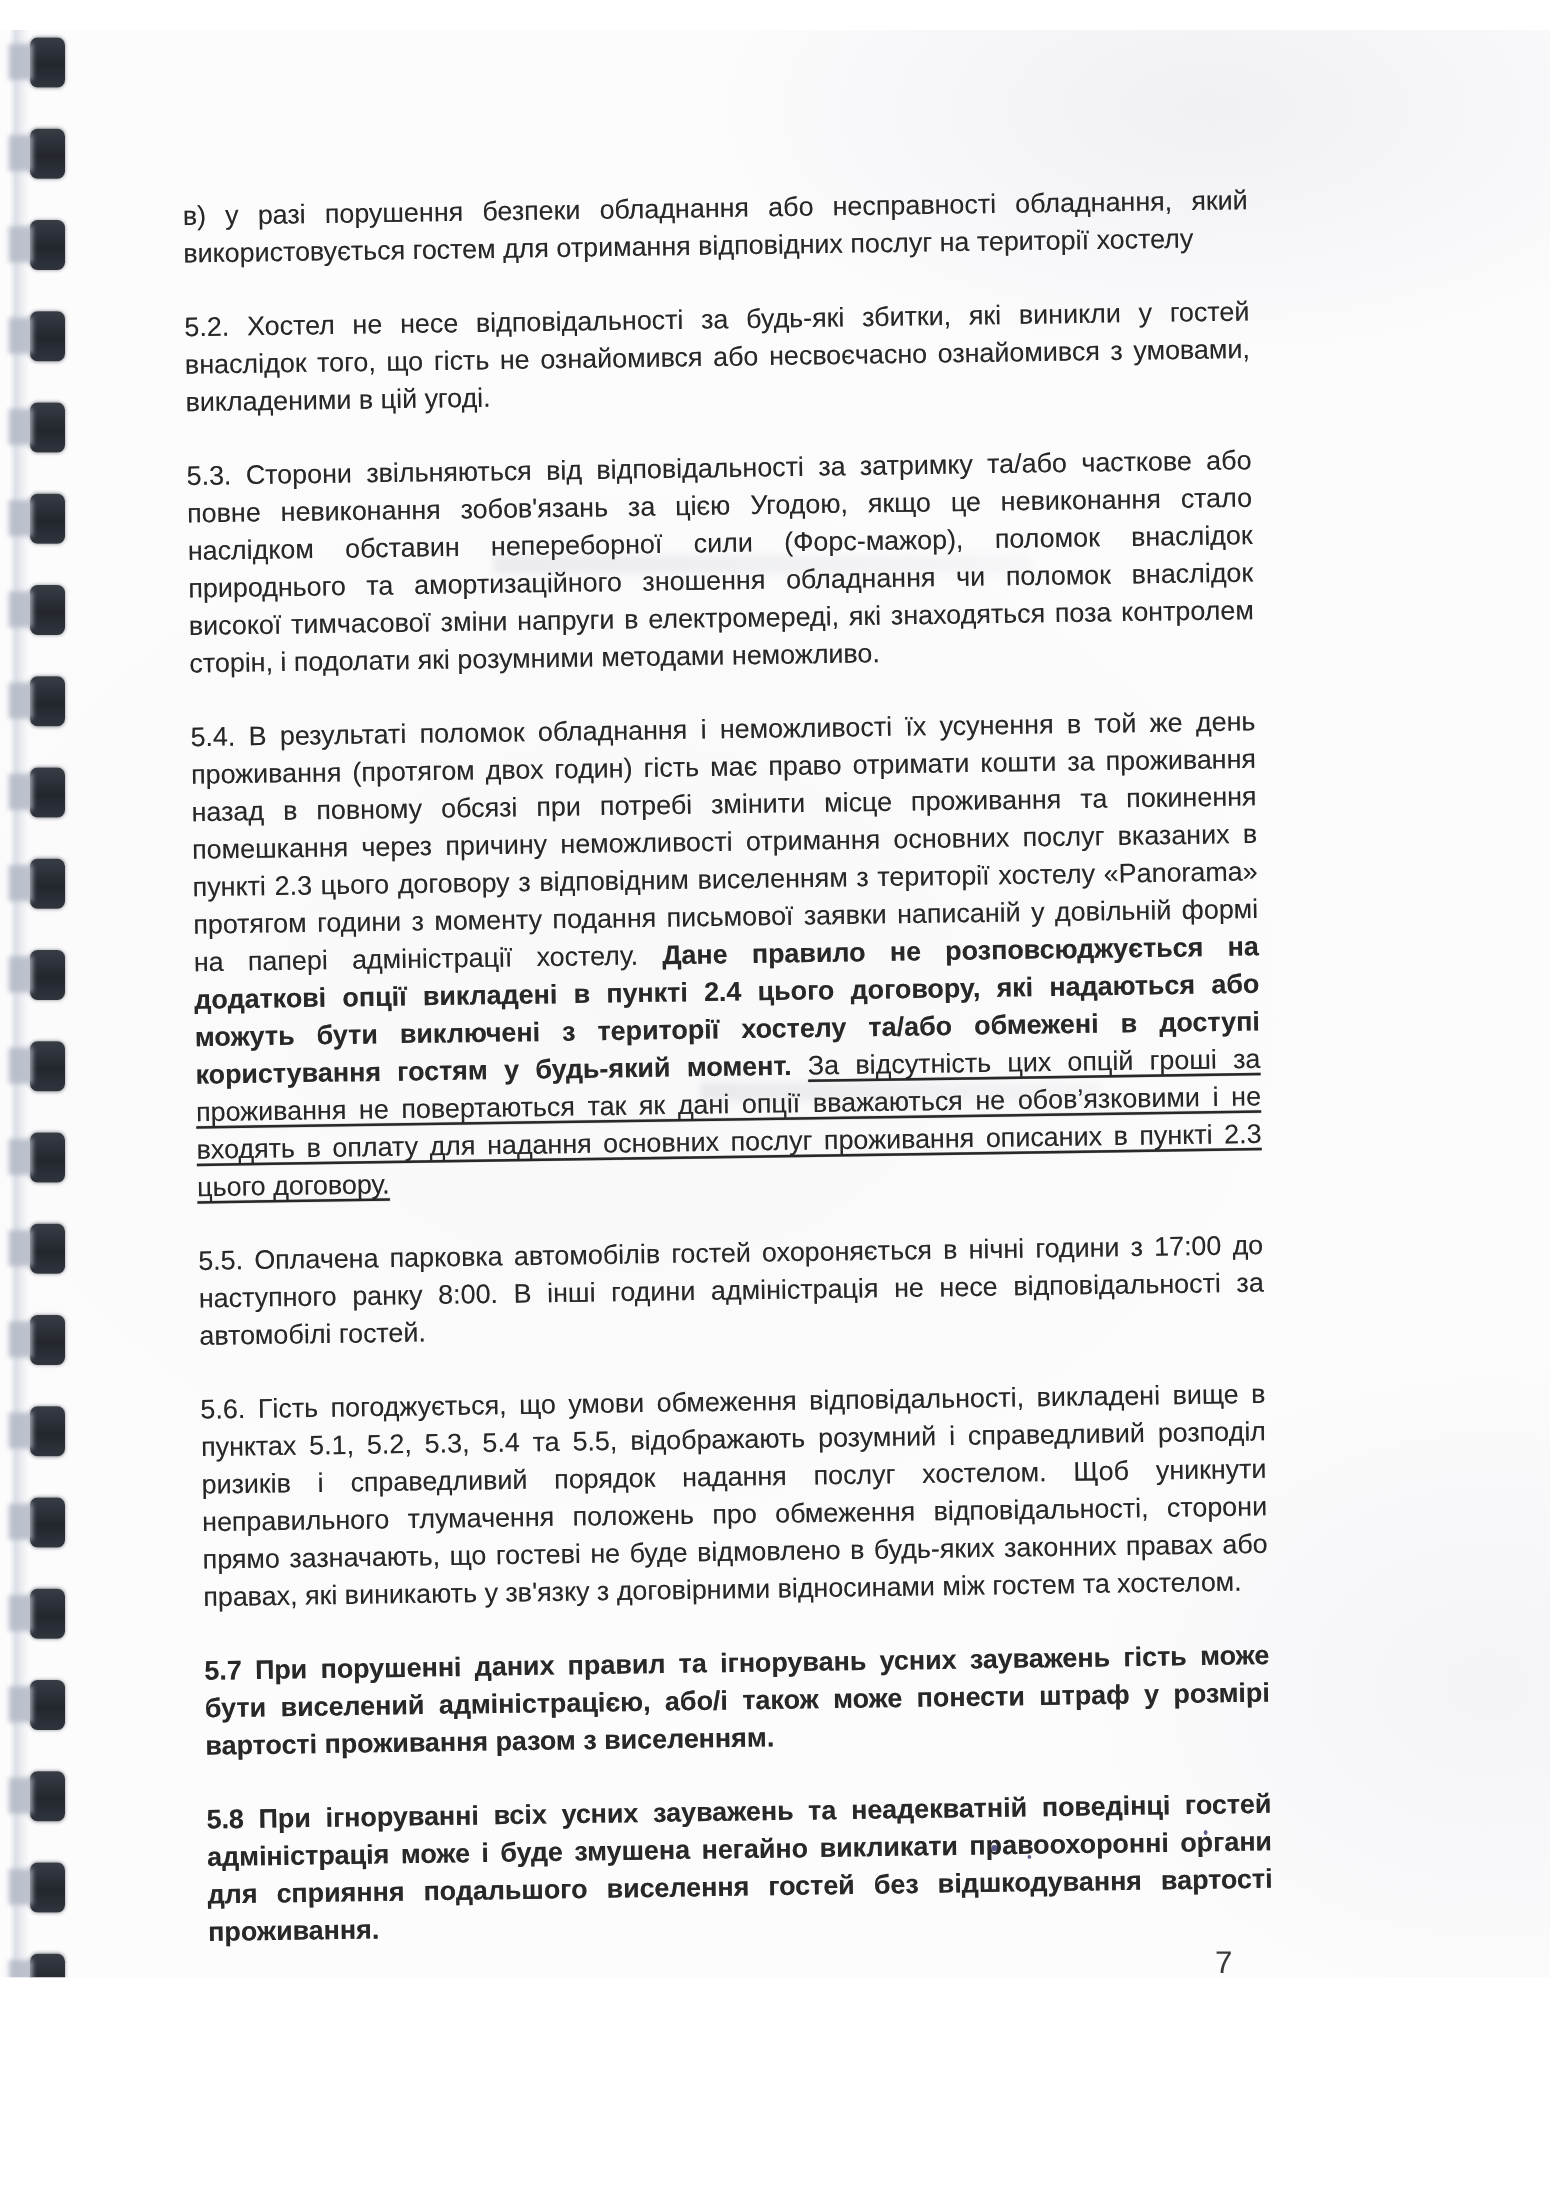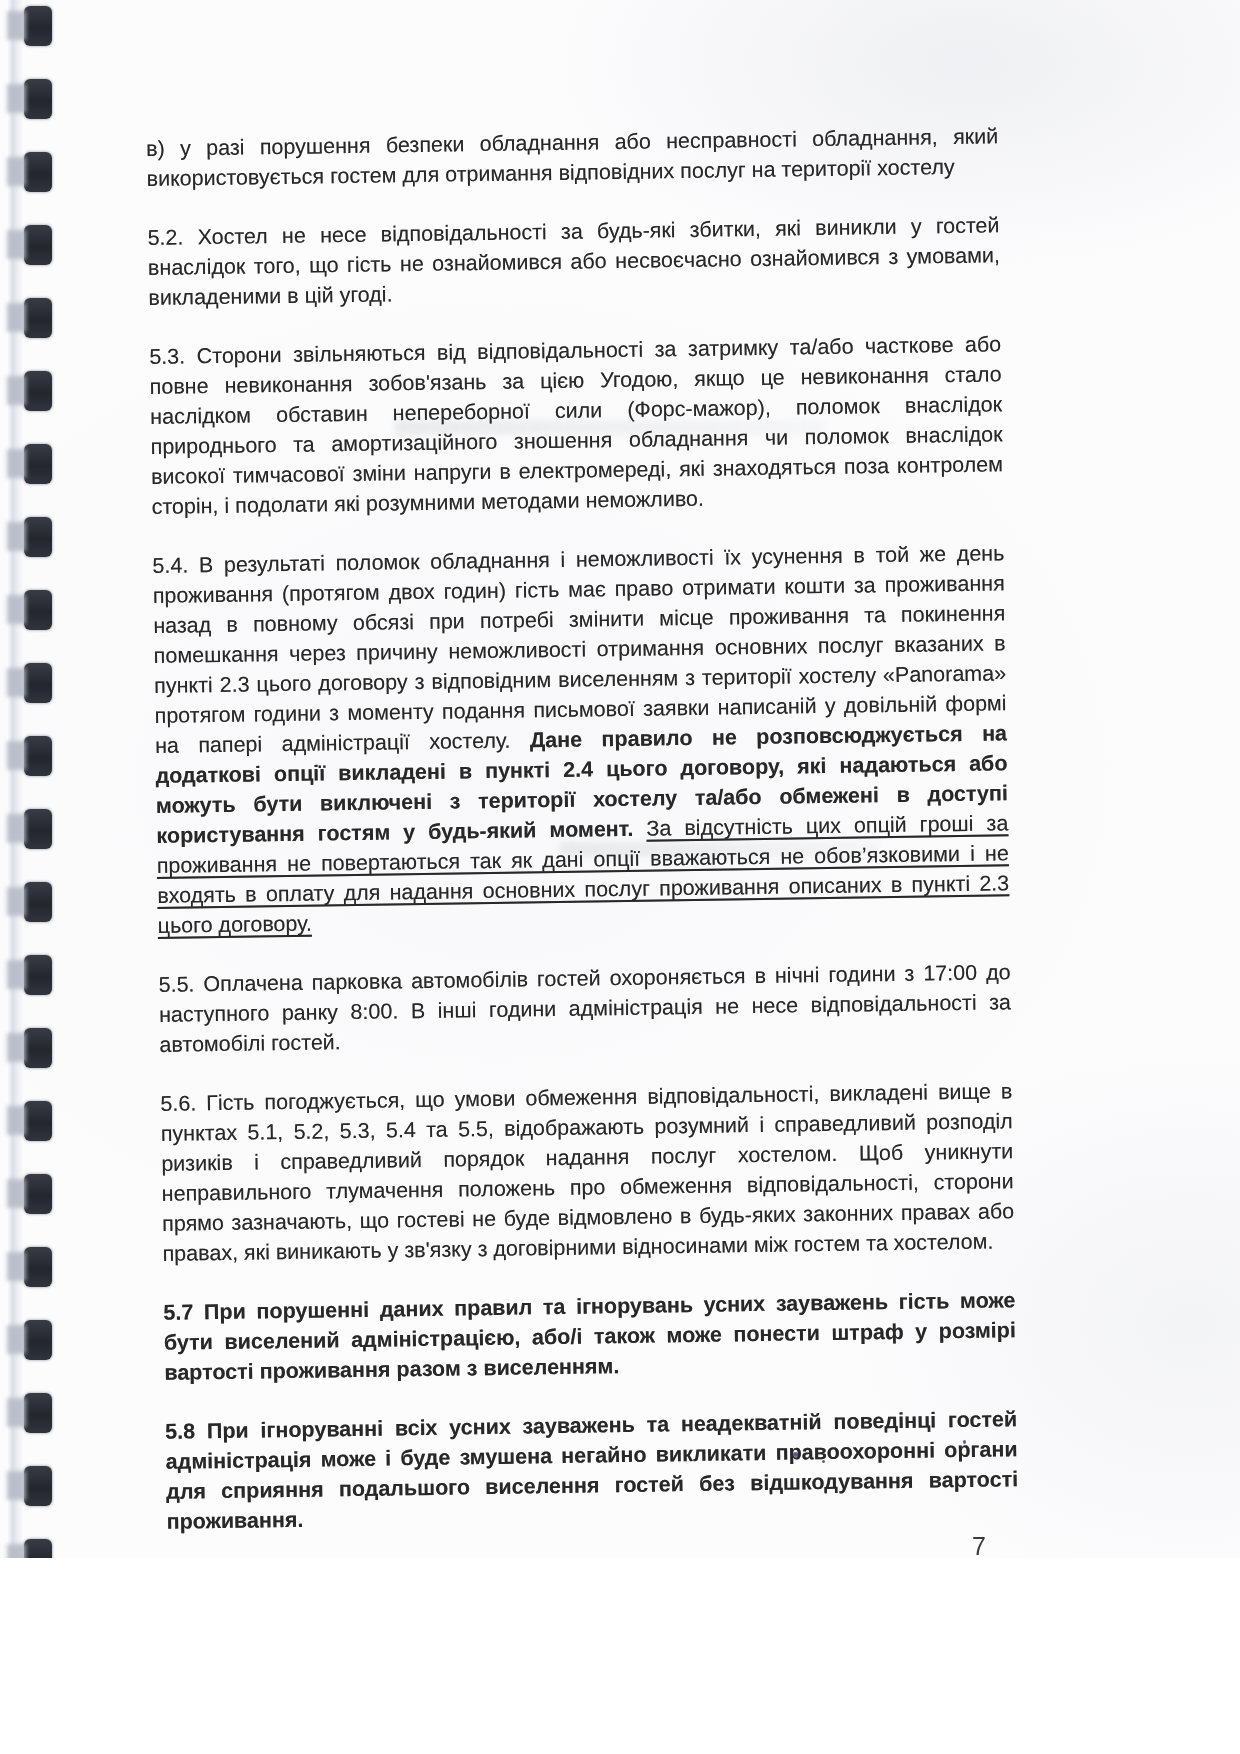--- a/index.html
+++ b/index.html
@@ -11,20 +11,21 @@
   .page {
     position: relative;
     width: 1240px;
     height: 1558px;
     overflow: hidden;
     background:
       radial-gradient(ellipse 600px 300px at 78% 4%, rgba(225,226,232,0.45) 0%, rgba(225,226,232,0) 70%),
       radial-gradient(ellipse 500px 400px at 96% 85%, rgba(228,229,234,0.35) 0%, rgba(228,229,234,0) 70%),
       radial-gradient(ellipse 900px 700px at 40% 50%, rgba(246,246,248,0.6) 0%, rgba(246,246,248,0) 80%),
       #fcfcfd;
+    margin-top: 24px;
   }
 
   
   .edge-band {
     position: absolute;
     left: 7px; top: 0; bottom: 0;
     width: 16px;
     background: linear-gradient(90deg, #ffffff 0%, #d8dce4 35%, #eceef2 70%, #fafafb 100%);
     opacity: 0.9;
   }

